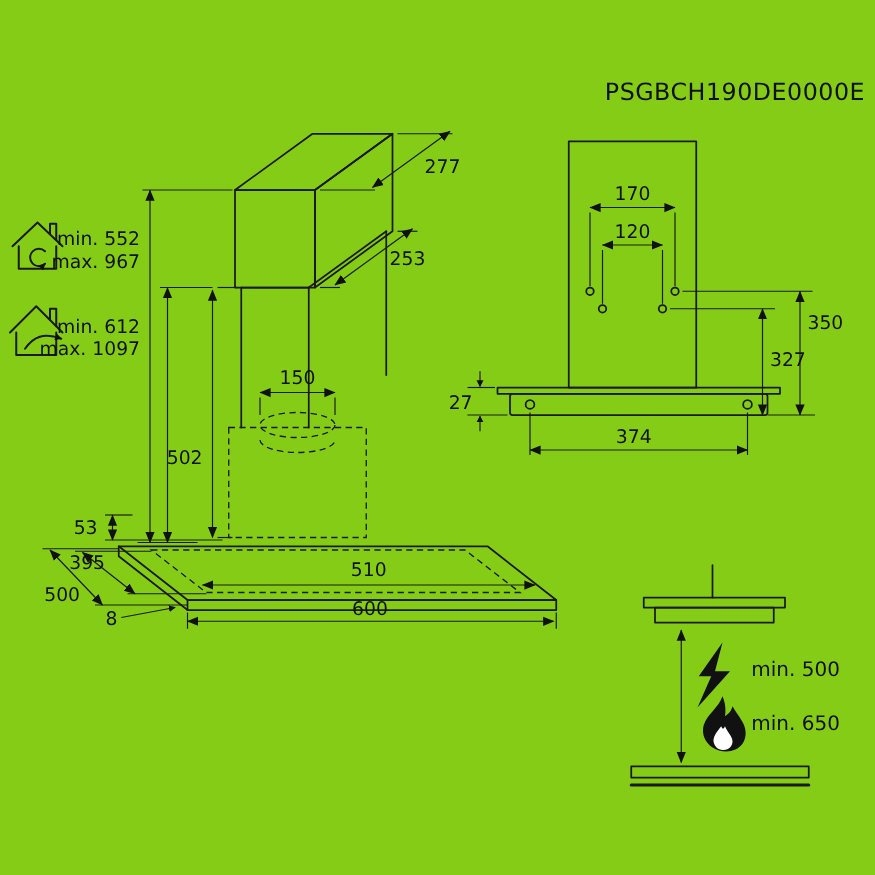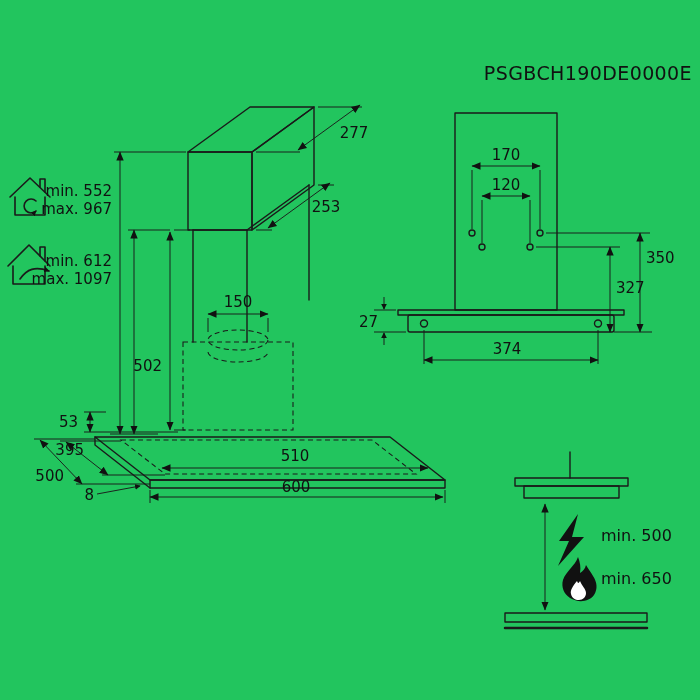--- a/index.html
+++ b/index.html
@@ -1,16 +1,16 @@
 <!DOCTYPE html>
 <html><head>
 <meta charset="utf-8">
 <style>
   html,body{margin:0;padding:0;background:#fff}
-  .canvas{position:relative;width:700px;height:700px;background:#22c55e;overflow:hidden;
+  .canvas{position:relative;width:700px;height:700px;background:#84cc16;overflow:hidden;
           font-family:"DejaVu Sans", sans-serif;}
   svg{position:absolute;left:0;top:0}
   
   .obj path,.obj line,.obj rect,.obj circle{fill:none;stroke:#1a1a1a;stroke-width:1.4;stroke-linejoin:round;stroke-linecap:round}
   
   .dash path,.dash rect,.dash ellipse,.dash line{fill:none;stroke:#1a1a1a;stroke-width:1.05;stroke-dasharray:5 3.5}
   
   .dim line,.dim path{fill:none;stroke:#1a1a1a;stroke-width:0.95;stroke-linecap:butt}
   
   .icon path,.icon line{fill:none;stroke:#1a1a1a;stroke-width:1.6;stroke-linejoin:round;stroke-linecap:round}

